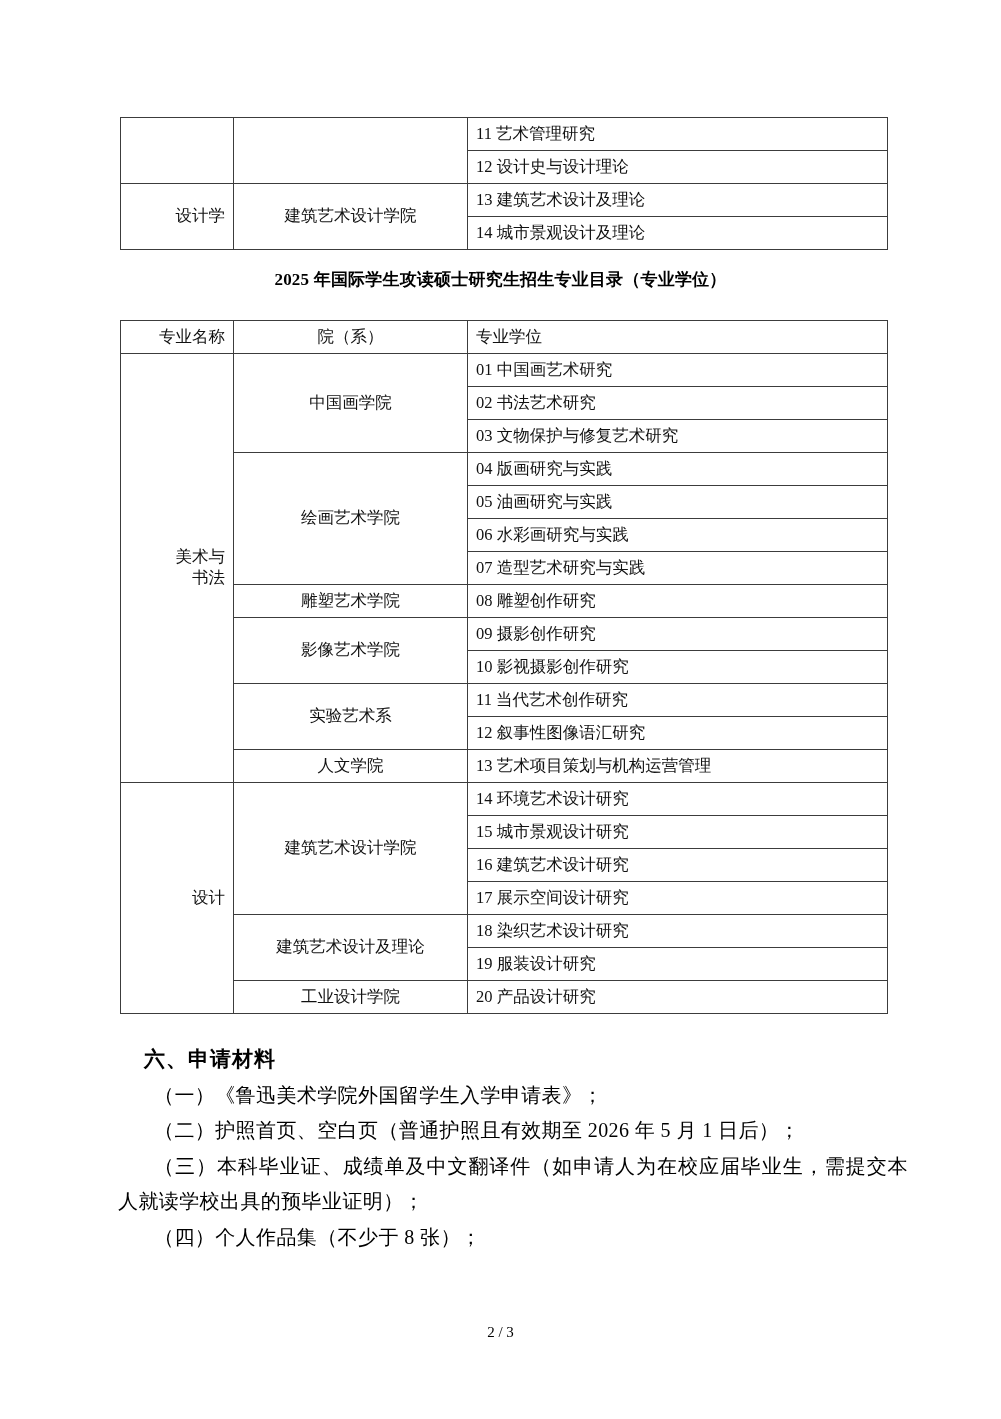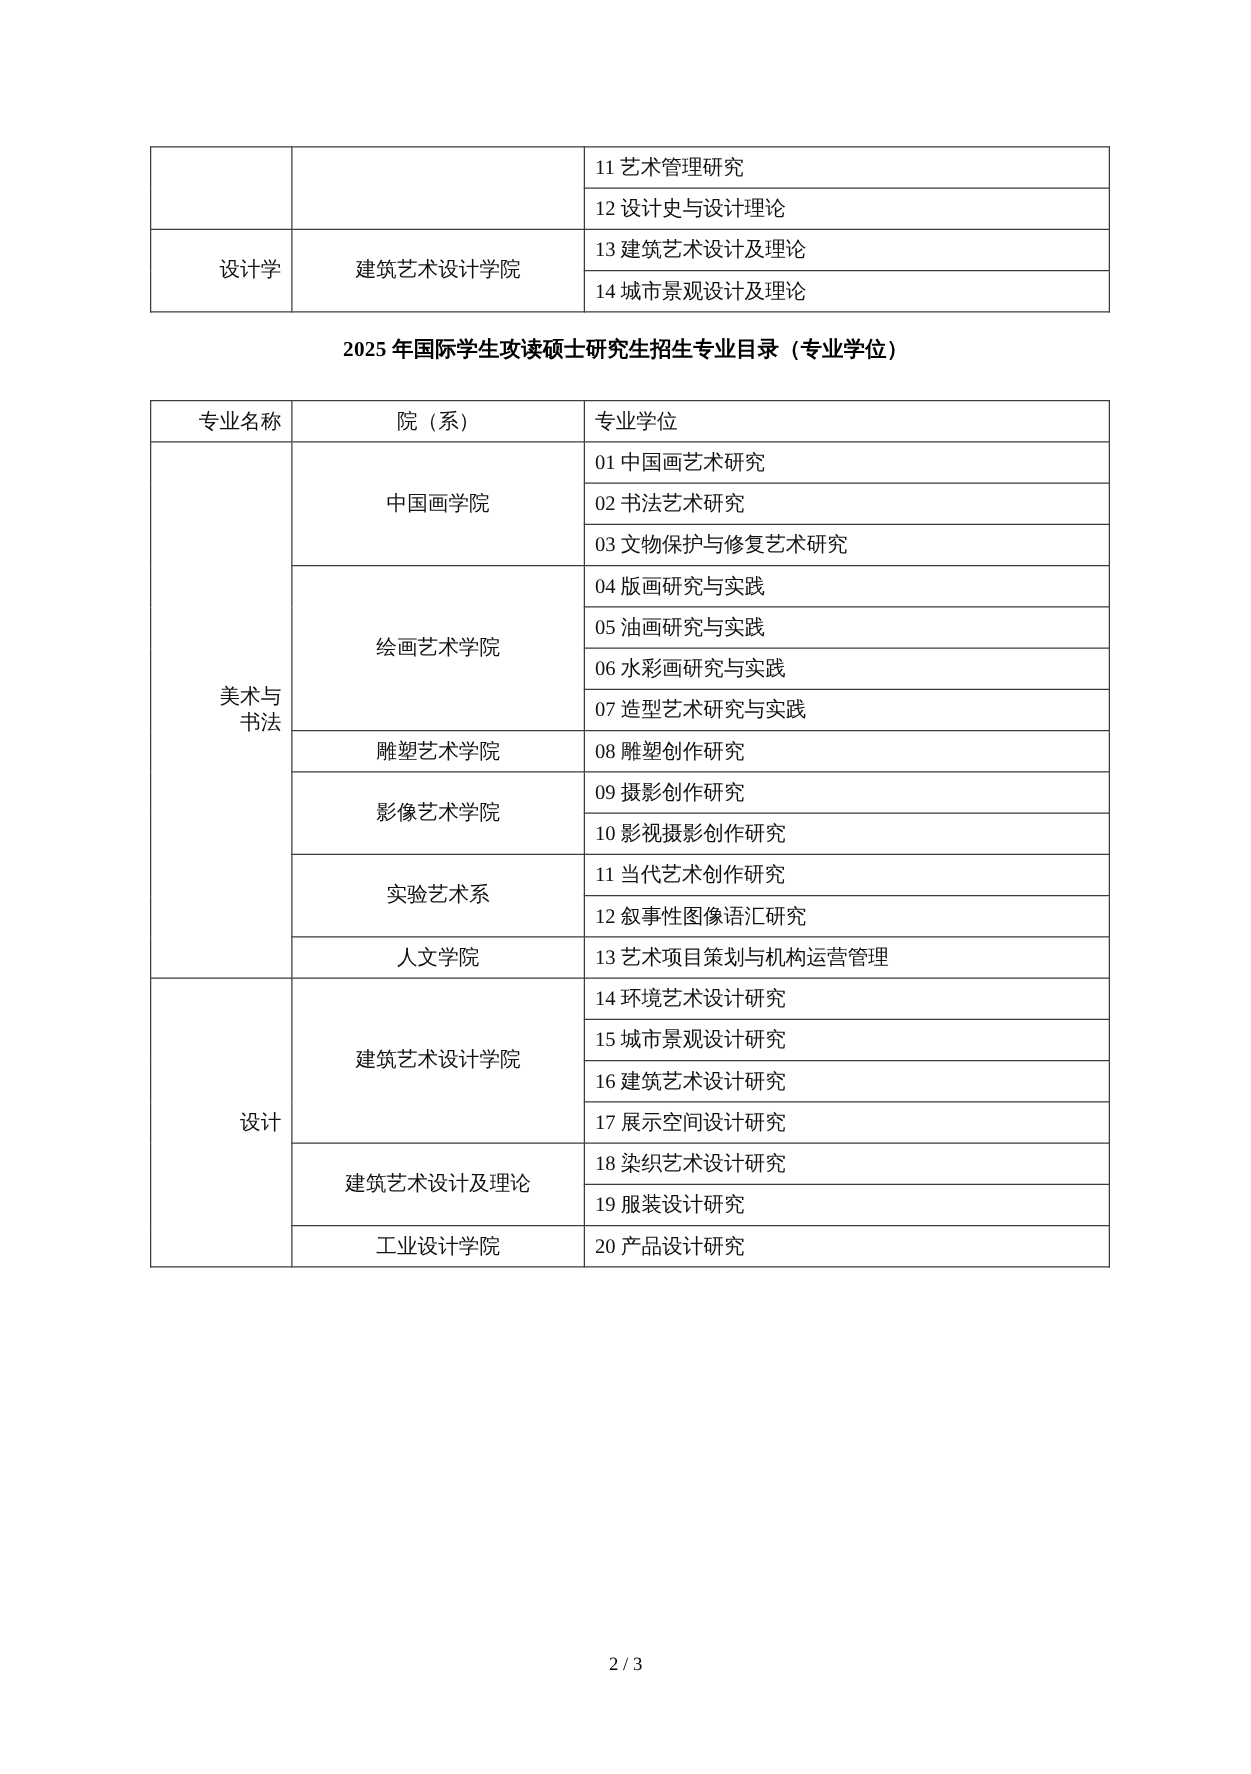--- a/index.html
+++ b/index.html
@@ -225,16 +225,23 @@
         </tr>
 
         <tr>
           <td class="c-college">工业设计学院</td>
           <td class="c-dir">20 产品设计研究</td>
         </tr>
       </tbody>
     </table>
   </div>
 
+  <div class="body-text">
+    <div class="sec-heading">六、申请材料</div>
+    <p class="para">（一）《鲁迅美术学院外国留学生入学申请表》；</p>
+    <p class="para">（二）护照首页、空白页（普通护照且有效期至 2026 年 5 月 1 日后）；</p>
+    <p class="para">（三）本科毕业证、成绩单及中文翻译件（如申请人为在校应届毕业生，需提交本人就读学校出具的预毕业证明）；</p>
+    <p class="para">（四）个人作品集（不少于 8 张）；</p>
+  </div>
 
   <div class="page-number">2 / 3</div>
 
 </div>
 
 </body></html>

